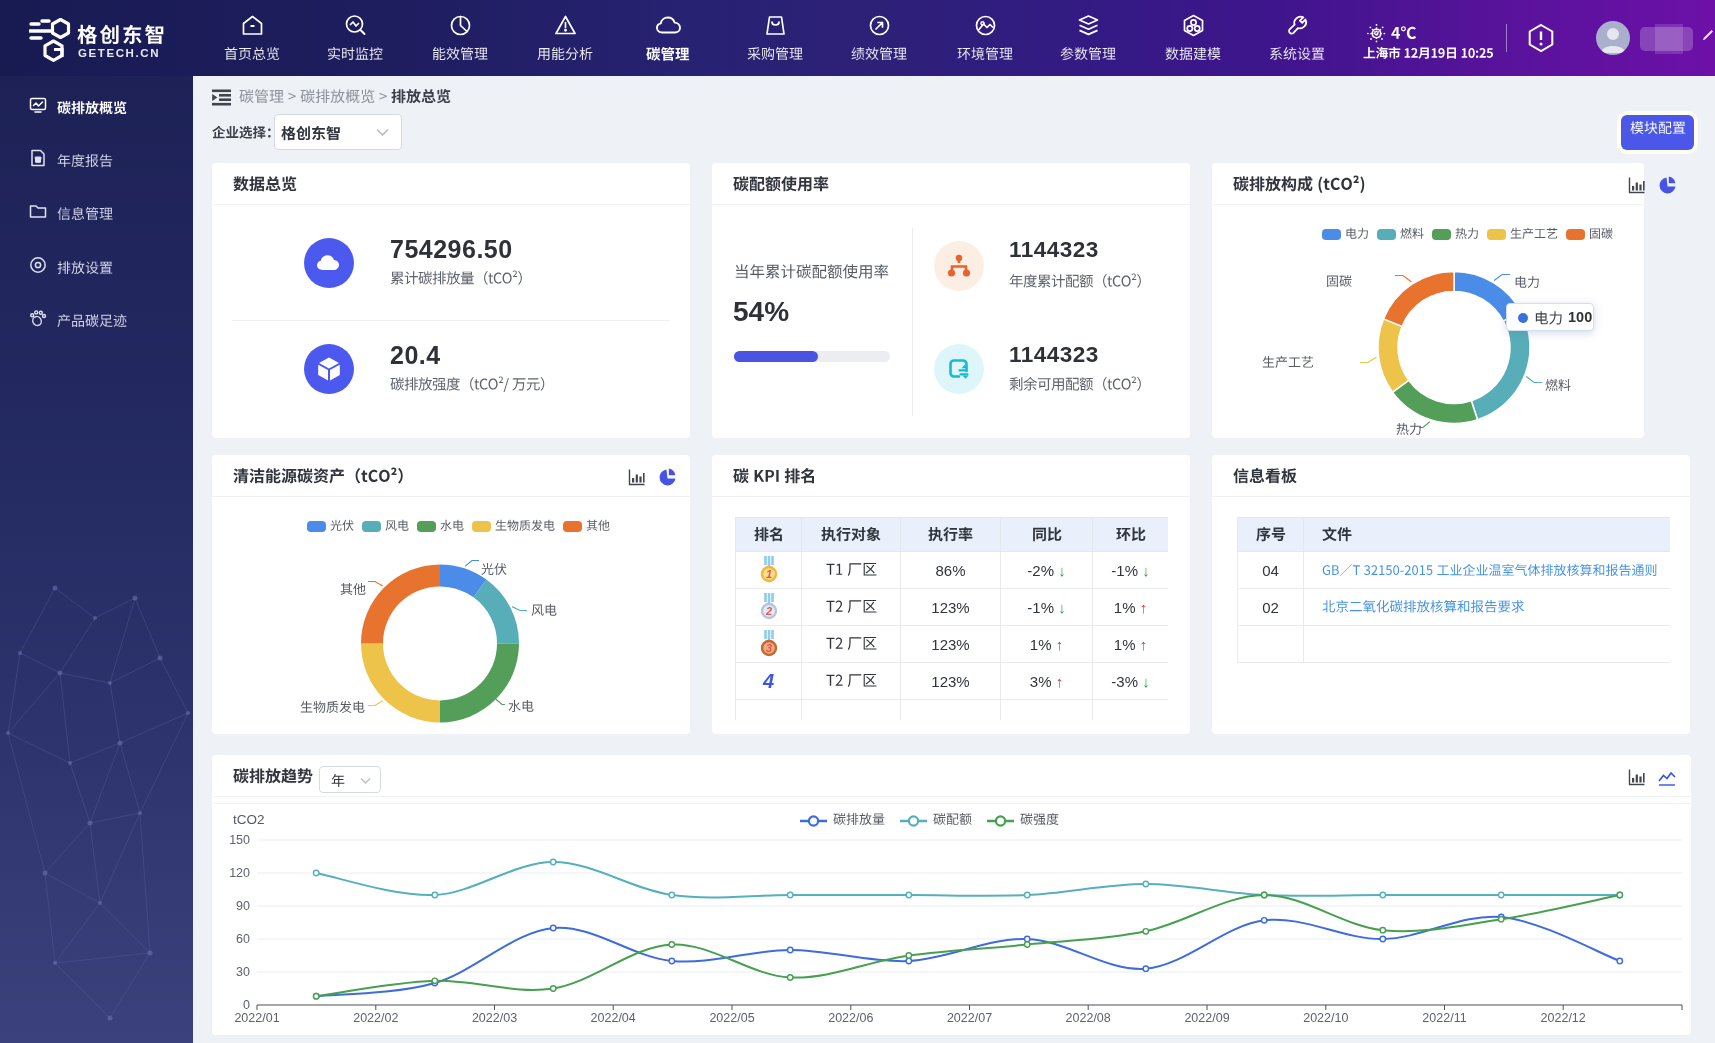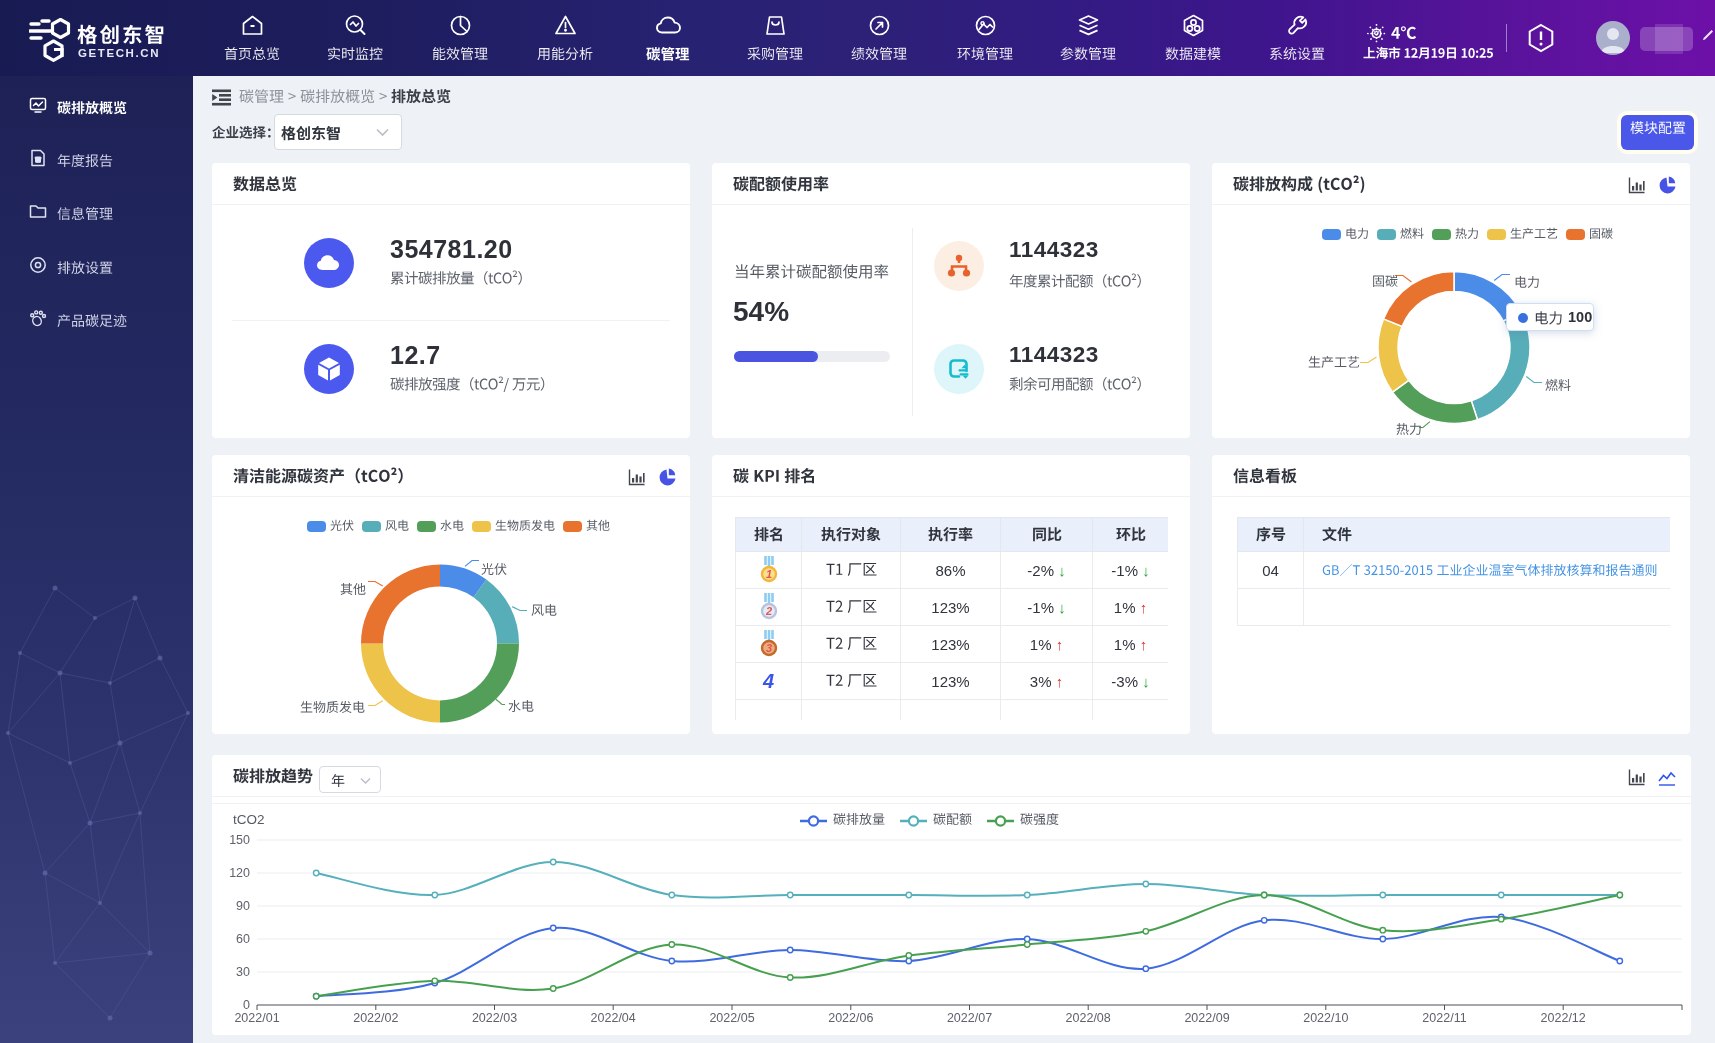--- a/index.html
+++ b/index.html
@@ -42,21 +42,21 @@
 .selrow { position:absolute; left:19px; top:38px; }
 .selrow .lab { position:absolute; left:0; top:10px; font-size:13.5px; color:#3c414b; font-weight:bold; white-space:nowrap; }
 .selbox { position:absolute; left:62px; top:0; width:128px; height:36px; background:#fff; border:1px solid #d5d9e0; border-radius:4px; }
 .selbox .tx { position:absolute; left:6px; top:9px; font-size:15px; color:#30343c; font-weight:bold; }
 .btn { position:absolute; left:1428px; top:39px; width:73px; height:35px; background:#4a57e8; border-radius:6px; color:#fff; font-size:14px; text-align:center; line-height:35px; box-shadow:0 0 0 4px rgba(255,254,240,0.95); }
 .card { position:absolute; background:#fff; border-radius:4px; }
 .card .ttl { position:absolute; left:21px; top:11px; font-size:16px; font-weight:bold; color:#30343c; }
 .card .hdline { position:absolute; left:0; top:41px; width:100%; height:1px; background:#f0f1f3; }
 #c1 { left:19px; top:87px; width:478px; height:275px; }
 #c2 { left:519px; top:87px; width:478px; height:275px; }
-#c3 { left:1019px; top:87px; width:478px; height:275px; }
+#c3 { left:1019px; top:87px; width:432px; height:275px; }
 #c4 { left:19px; top:379px; width:478px; height:279px; }
 #c5 { left:519px; top:379px; width:478px; height:279px; }
 #c6 { left:1019px; top:379px; width:478px; height:279px; }
 #c7 { left:19px; top:679px; width:1479px; height:280px; }
 .stat-ic { position:absolute; width:50px; height:50px; border-radius:50%; }
 .stat-num { position:absolute; font-size:25px; font-weight:bold; color:#2e3238; letter-spacing:0.5px; }
 .stat-lab { position:absolute; font-size:15px; color:#5d626b; }
 .legend { position:absolute; display:flex; gap:8px; white-space:nowrap; }
 .legend .li { display:flex; align-items:center; gap:4px; font-size:12px; color:#555a63; }
 .legend .sw { width:19px; height:11px; border-radius:4px; }
@@ -688,21 +688,21 @@
             <use href="#g52" x="3000"></use>
           </g>
         </svg>
       </div>
       <div class="hdline"></div>
     <div class="stat-ic" style="left:92px;top:75px;background:#4c59ee">
       <svg style="margin:13px 0 0 11px" width="28" height="24" viewBox="0 0 28 24">
           <path d="M7.5 19 C4.4 19 2 16.9 2 14.3 C2 12.1 3.6 10.3 5.8 9.8 C6.3 6.6 9.1 4.2 12.5 4.2 C15.5 4.2 18.1 6.1 19 8.9 C21.8 9.1 24 11.2 24 13.9 C24 16.7 21.6 19 18.6 19 Z" fill="#fff"></path>
         </svg>
     </div>
-    <div class="stat-num" style="left:178px;top:72px">354781.20</div>
+    <div class="stat-num" style="left:178px;top:72px">754296.50</div>
     <div class="stat-lab" style="left:178px;top:106px">
         <svg style="display:block" width="142" height="19" viewBox="0 0 142 19">
           <g fill="#5d626b" transform="translate(0,14.4) scale(0.01450,-0.01450)">
             <use href="#g109" x="0"></use>
             <use href="#g110" x="966"></use>
             <use href="#g63" x="1931"></use>
             <use href="#g59" x="2897"></use>
             <use href="#g60" x="3862"></use>
             <use href="#g111" x="4828"></use>
             <use href="#g112" x="5793"></use>
@@ -717,21 +717,21 @@
     <div style="position:absolute;left:20px;top:157px;width:438px;height:1px;background:#f0f1f3"></div>
     <div class="stat-ic" style="left:92px;top:181px;background:#4c59ee">
       <svg style="margin:11px 0 0 11px" width="28" height="28" viewBox="0 0 28 28">
           <g fill="#fff">
             <path d="M14 2.5 L24 8 L14 13.5 L4 8 Z"></path>
             <path d="M3.2 9.7 L13 15.1 L13 25.5 L3.2 20 Z"></path>
             <path d="M24.8 9.7 L15 15.1 L15 25.5 L24.8 20 Z"></path>
           </g>
         </svg>
     </div>
-    <div class="stat-num" style="left:178px;top:178px">12.7</div>
+    <div class="stat-num" style="left:178px;top:178px">20.4</div>
     <div class="stat-lab" style="left:178px;top:212px">
         <svg style="display:block" width="164" height="19" viewBox="0 0 164 19">
           <g fill="#5d626b" transform="translate(0,14.4) scale(0.01450,-0.01450)">
             <use href="#g63" x="0"></use>
             <use href="#g59" x="966"></use>
             <use href="#g60" x="1931"></use>
             <use href="#g118" x="2897"></use>
             <use href="#g54" x="3862"></use>
             <use href="#g112" x="4828"></use>
             <use href="#g113" x="5793"></use>
@@ -1361,20 +1361,42 @@
                     <use href="#g177" x="19807"></use>
                     <use href="#g178" x="20807"></use>
                     <use href="#g55" x="21807"></use>
                     <use href="#g56" x="22807"></use>
                     <use href="#g179" x="23807"></use>
                     <use href="#g180" x="24807"></use>
                   </g>
                 </svg></td>
             </tr>
         <tr>
+              <td>02</td>
+              <td class="link" style="text-align:left;padding-left:18px;font-size:13.5px;white-space:nowrap"><svg style="vertical-align:middle" width="202" height="18" viewBox="0 0 202 18">
+                  <g fill="#4493e4" transform="translate(0,13.4) scale(0.01350,-0.01350)">
+                    <use href="#g181" x="0"></use>
+                    <use href="#g182" x="1000"></use>
+                    <use href="#g183" x="2000"></use>
+                    <use href="#g184" x="3000"></use>
+                    <use href="#g185" x="4000"></use>
+                    <use href="#g63" x="5000"></use>
+                    <use href="#g59" x="6000"></use>
+                    <use href="#g60" x="7000"></use>
+                    <use href="#g176" x="8000"></use>
+                    <use href="#g177" x="9000"></use>
+                    <use href="#g178" x="10000"></use>
+                    <use href="#g55" x="11000"></use>
+                    <use href="#g56" x="12000"></use>
+                    <use href="#g186" x="13000"></use>
+                    <use href="#g187" x="14000"></use>
+                  </g>
+                </svg></td>
+            </tr>
+        <tr>
               <td></td>
               <td></td>
             </tr>
       </tbody>
         </table>
     </div>
   </div>
   <div class="card" id="c7">
     <div class="ttl">
         <svg style="display:block" width="80" height="21" viewBox="0 0 80 21">

